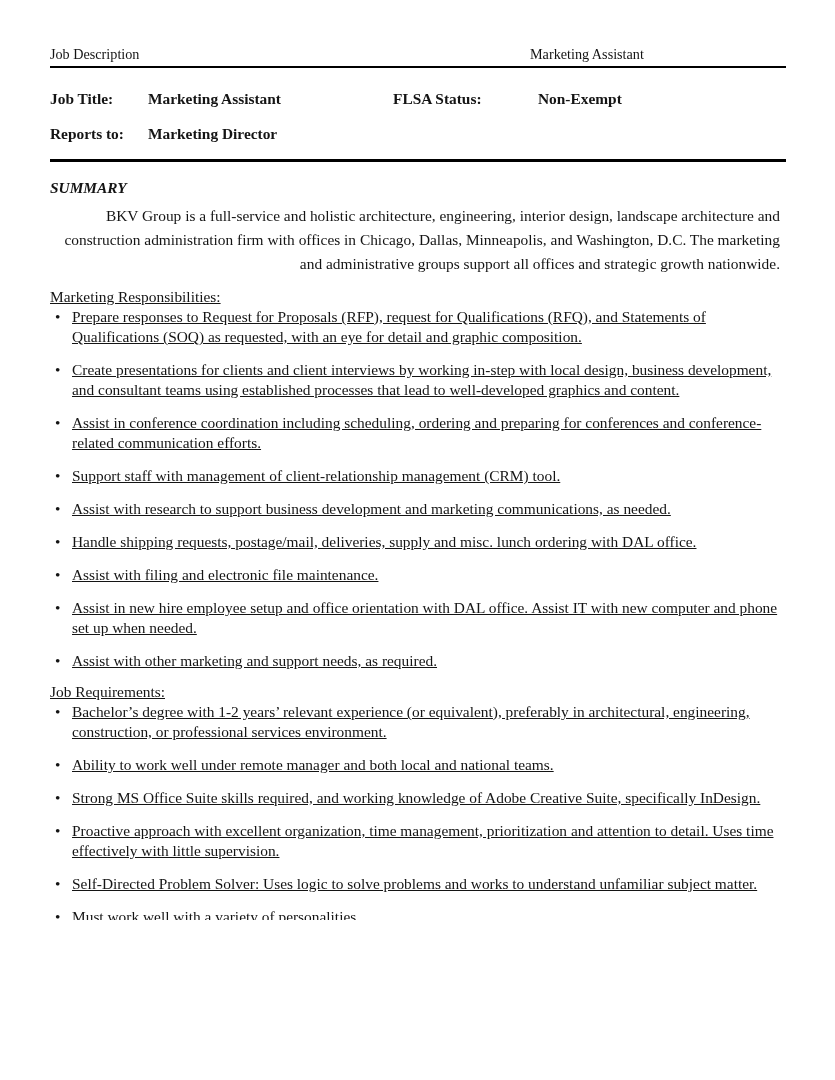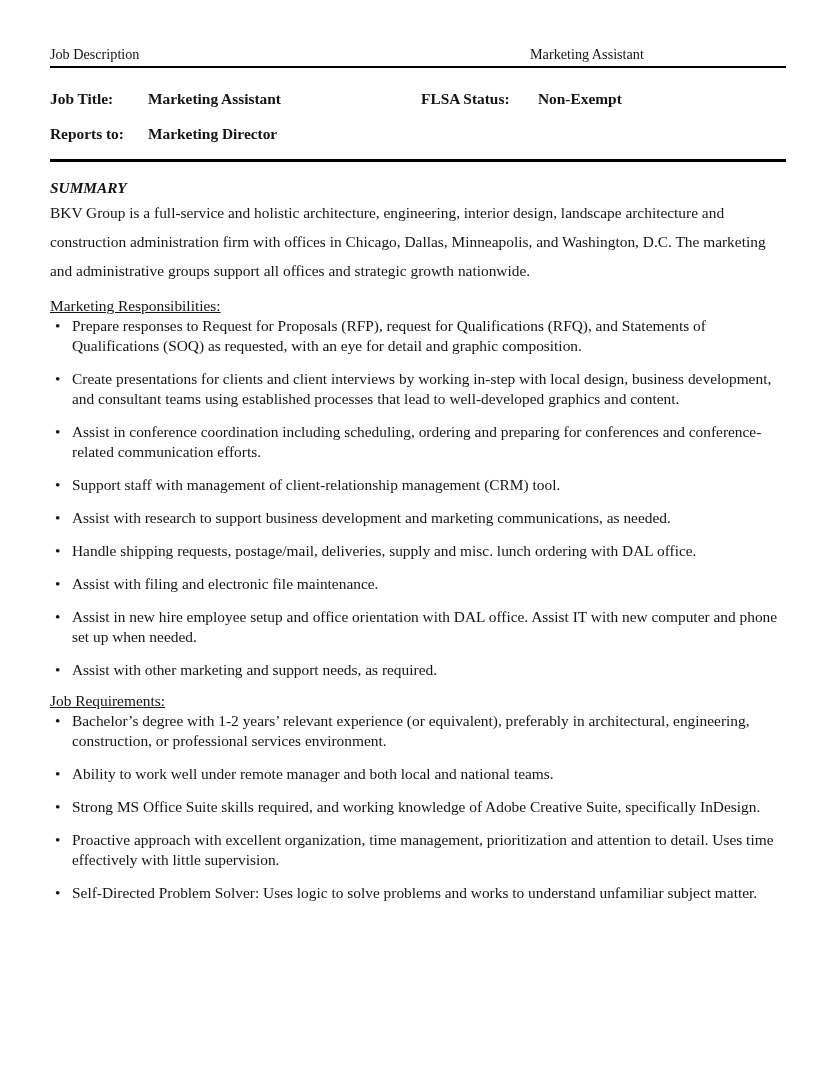--- a/index.html
+++ b/index.html
@@ -33,52 +33,54 @@
   .meta-row {
     position: relative;
     height: 20px;
     font-weight: bold;
     line-height: 20px;
   }
   .meta-row.r1 { margin-top: 21px; }
   .meta-row.r2 { margin-top: 15px; }
   .meta-row .c0 { position: absolute; left: 0; }
   .meta-row .c1 { position: absolute; left: 98px; }
-  .meta-row .c2 { position: absolute; left: 371px; }
+  .meta-row .c2 { position: absolute; left: 343px; }
   .meta-row .c3 { position: absolute; left: 488px; }
   .thick-rule {
     margin-top: 15px;
     height: 3px;
     background: #000;
   }
   
   .summary-heading {
     margin: 16px 0 0 0;
     font-size: 15.4px;
     font-weight: bold;
     line-height: 20px;
     font-style: italic;
   }
   .summary-body {
-    margin: 0;
-    line-height: 29px;
+    margin: 6px;
+    line-height: 24px;
+    text-align: right;
   }
   .sec-heading {
     margin: 11px 0 0 0;
     font-size: 15.4px;
     font-weight: normal;
     text-decoration: underline;
     line-height: 20px;
   }
   ul.bullets { list-style: none; margin: 0; padding: 0; }
   ul.bullets li {
     position: relative;
     padding-left: 22px;
     line-height: 20px;
     margin-top: 13px;
+    text-decoration: underline;
   }
   ul.bullets li:first-child { margin-top: 0; }
   ul.bullets li::before {
     content: "\2022";
     position: absolute;
     left: 5px;
     top: 0;
   }
   
   .footer {

